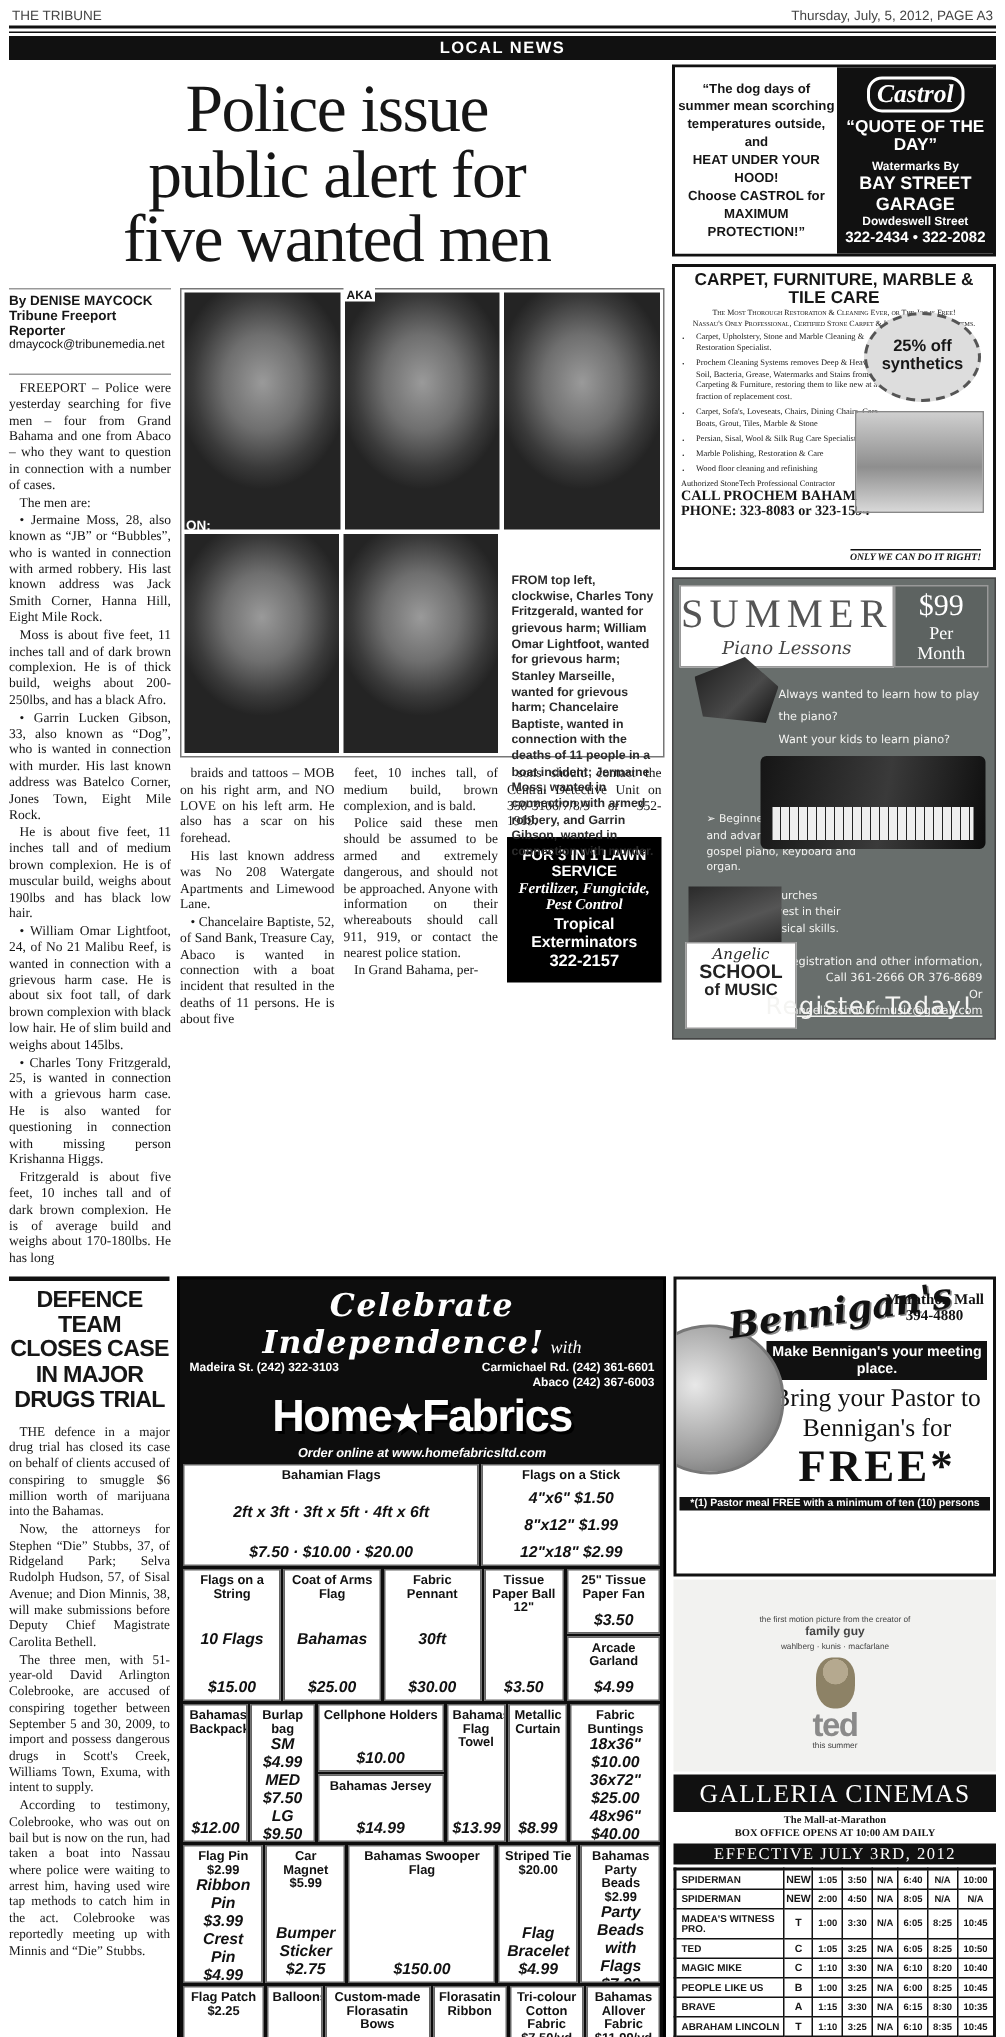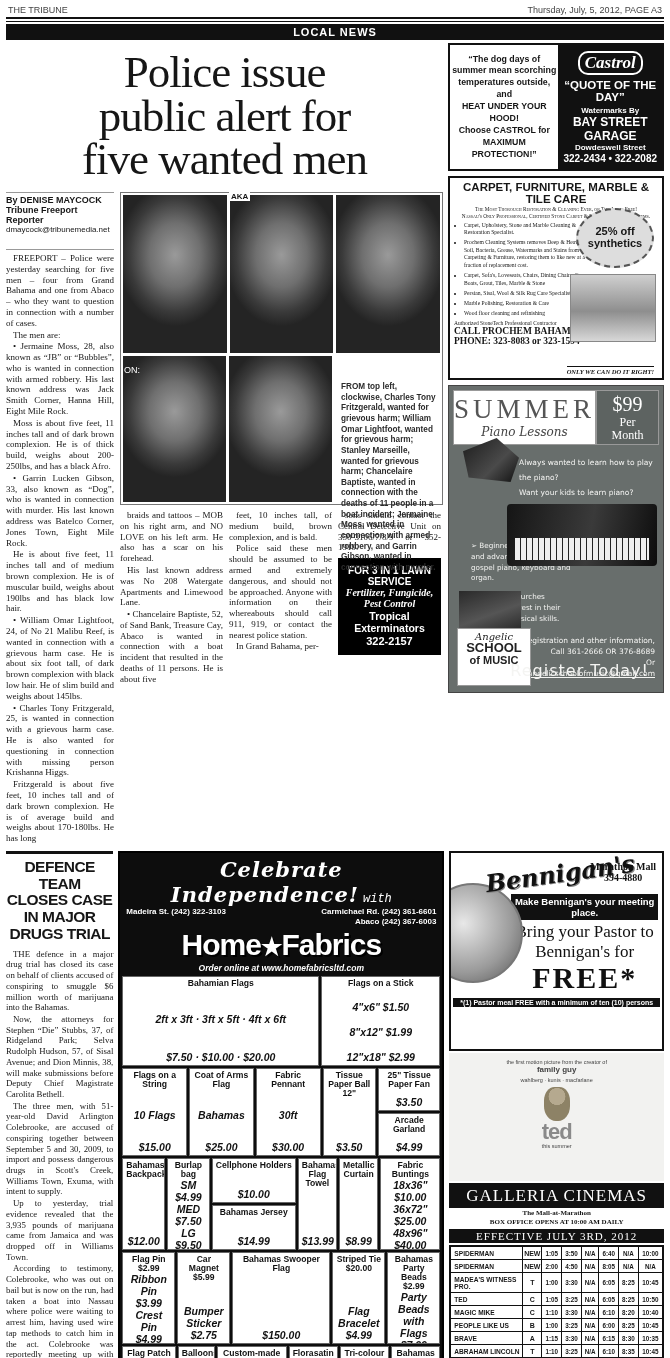--- a/index.html
+++ b/index.html
@@ -19,21 +19,21 @@
         letter-spacing:-1px;padding:8px 0 10px 0;}
   .article-row{display:flex;gap:6px;}
   .col1{width:108px;}
   .center{width:323px;}
   .byline{font-family:"Liberation Sans",sans-serif;font-size:9px;font-weight:bold;border-top:1px solid #999;padding-top:2px;}
   .byline .email{font-weight:normal;font-size:8px;border-bottom:1px solid #999;display:block;padding-bottom:15px;margin-bottom:3px;}
   .news p{font-size:9px;line-height:1.2;margin:0 0 1px 0;text-align:justify;text-indent:7px;}
   
   .photo-wrap{position:relative;border:1px solid #777;padding:2px;background:#fff;}
   .aka{position:absolute;top:-1px;left:108px;font-family:"Liberation Sans",sans-serif;font-size:8px;font-weight:bold;background:#fff;padding:0 2px;z-index:3;}
-  .on-label{position:absolute;left:3px;top:172px;color:#fff;font-family:"Liberation Sans",sans-serif;font-weight:normal;font-size:9px;z-index:3;}
+  .on-label{position:absolute;left:3px;top:152px;color:#fff;font-family:"Liberation Sans",sans-serif;font-weight:bold;font-size:9px;z-index:3;}
   .photos-r1{display:flex;gap:3px;height:158px;}
   .photos-r2{display:flex;gap:3px;height:146px;margin-top:3px;}
   .photo{flex:1;background:radial-gradient(ellipse 55% 45% at 50% 38%,#9a9a9a 0%,#6f6f6f 45%,#3a3a3a 80%,#242424 100%);}
   .photo.p2{width:103px;flex:none;}
   .caption{flex:1;padding:26px 4px 2px 6px;font-family:"Liberation Sans",sans-serif;font-size:8.2px;
         font-weight:bold;color:#2b2b2b;line-height:1.3;background:#fff;}
   .cols3{display:flex;gap:6px;margin-top:5px;}
   .ncol{width:103px;}
   
   .lawn{background:#000;color:#fff;text-align:center;padding:7px 3px 8px 3px;margin-top:5px;}
@@ -94,54 +94,54 @@
   
   .bottom-row{display:flex;gap:5px;margin-top:6px;}
   .def-col{width:108px;}
   .def-head{border-top:3px solid #111;font-family:"Liberation Sans",sans-serif;font-weight:bold;
         font-size:15.5px;line-height:1.08;text-align:center;padding:5px 0 6px 0;letter-spacing:-.5px;}
   .def-col p{font-size:8.8px;line-height:1.22;margin:0 0 1px 0;text-align:justify;text-indent:7px;}
   
   .hf{width:328px;background:#0d0d0d;color:#fff;border:2px solid #000;padding:2px;box-sizing:border-box;}
   .hf-head{text-align:center;position:relative;padding:2px 2px 0 2px;}
   .hf-cel{font-family:"DejaVu Serif",serif;font-style:italic;font-weight:bold;font-size:21px;letter-spacing:1px;}
-  .hf-with{font-family:Liberation Mono, monospace;font-style:italic;font-size:12px;}
+  .hf-with{font-family:Liberation Serif, serif;font-style:italic;font-size:12px;}
   .hf-locs{display:flex;justify-content:space-between;font-family:"Liberation Sans",sans-serif;
         font-weight:bold;font-size:8px;padding:0 2px;}
   .hf-locs .r{text-align:right;line-height:1.3;}
   .hf-logo{font-family:"Liberation Sans",sans-serif;font-weight:bold;font-size:30px;letter-spacing:-1px;
         text-shadow:2px 2px 0 #000;margin-top:0px;}
   .hf-star{color:#fff;font-size:24px;}
   .hf-order{font-family:"Liberation Sans",sans-serif;font-style:italic;font-weight:bold;font-size:8.5px;margin:1px 0 3px 0;}
   .hf-row{display:flex;gap:2px;margin-bottom:2px;}
   .hf-colstack{display:flex;flex-direction:column;gap:2px;}
   .hf-cell{background:#fff;color:#111;border:1px solid #666;padding:2px 3px;text-align:center;
         display:flex;flex-direction:column;justify-content:space-between;overflow:hidden;flex:1;}
   .hf-cell div:first-child{font-family:"Liberation Sans",sans-serif;font-weight:bold;font-size:8.6px;line-height:1.05;}
   .hf-cell div:not(:first-child){font-family:"Liberation Sans",sans-serif;font-weight:bold;font-style:italic;
         font-size:10.5px;line-height:1.15;}
-  .hfA{height:90px;} .hfB{height:88px;} .hfC{height:92px;} .hfD{height:92px;} .hfE{height:86px;}
+  .hfA{height:68px;} .hfB{height:88px;} .hfC{height:92px;} .hfD{height:92px;} .hfE{height:86px;}
   
   .cin-col{width:216px;font-family:"Liberation Sans",sans-serif;}
   .benni{border:2px solid #111;background:#fff;color:#111;position:relative;height:196px;overflow:hidden;}
   .b-logo{font-family:"DejaVu Serif",serif;font-style:italic;font-weight:bold;font-size:24px;transform:rotate(-8deg);
         display:inline-block;margin:6px 0 0 34px;text-shadow:1px 1px 0 #888;}
   .b-mall{position:absolute;right:6px;top:8px;font-weight:bold;font-size:10px;text-align:center;font-family:"Liberation Serif",serif;}
   .b-band{background:#111;color:#fff;font-weight:bold;font-size:9.5px;text-align:center;margin:6px 4px 2px 60px;padding:2px 0;}
   .b-main{font-family:"Liberation Serif",serif;font-size:17px;text-align:center;margin-left:56px;line-height:1.15;}
   .b-free{font-family:"Liberation Serif",serif;font-weight:bold;font-size:30px;text-align:center;margin-left:56px;letter-spacing:2px;}
   .b-fine{background:#111;color:#fff;font-weight:bold;font-size:7px;text-align:center;margin:3px 2px 2px 2px;padding:1px 0;}
   .b-food{position:absolute;left:-28px;top:30px;width:96px;height:96px;border-radius:50%;
         background:radial-gradient(circle at 40% 40%,#e8e8e8,#9a9a9a 60%,#555);border:2px solid #777;}
   .posters{display:flex;gap:2px;margin-top:2px;height:128px;}
   .poster{flex:1;overflow:hidden;position:relative;}
   .poster.sm{background:linear-gradient(200deg,#3a3a3a,#161616 70%);color:#ddd;}
   .poster .smt{position:absolute;bottom:8px;left:0;right:0;text-align:center;font-weight:bold;font-size:9px;
         letter-spacing:1px;white-space:pre-line;line-height:1.4;}
-  .poster.td{background:#f2f2f0;color:#444;text-align:center;font-size:5.5px;padding-top:6px;}
+  .poster.td{background:#f2f2f0;color:#444;text-align:center;font-size:5.5px;padding-top:24px;}
   .poster .tdbig{font-size:22px;font-weight:bold;color:#8a8a8a;letter-spacing:-1px;line-height:1;}
   .tedbear{width:26px;height:34px;margin:4px auto 0 auto;background:radial-gradient(circle at 50% 28%,#b5a98f 0 30%,#8d8266 31% 100%);border-radius:40% 40% 45% 45%;}
   .g-band{background:#111;color:#fff;text-align:center;font-family:"Liberation Serif",serif;font-size:17px;
         letter-spacing:1px;padding:3px 0 2px 0;margin-top:2px;}
   .g-sub{text-align:center;font-weight:bold;font-size:7px;font-family:"Liberation Serif",serif;line-height:1.3;margin-top:1px;}
   .g-eff{background:#111;color:#fff;text-align:center;font-family:"Liberation Serif",serif;font-size:11px;
         letter-spacing:1px;padding:1px 0;margin:2px 0;}
   table.shows{width:100%;border-collapse:collapse;border:2px solid #111;}
   table.shows td{border:1px solid #111;font-size:6.3px;font-weight:bold;padding:2.5px 1px;text-align:center;}
   table.shows td.t-title{text-align:left;padding-left:3px;font-size:6.6px;width:34%;}
@@ -317,21 +317,20 @@
     <div class="def-col">
       <div class="def-head" style="white-space:pre-line">DEFENCE TEAM
 CLOSES CASE
 IN MAJOR
 DRUGS TRIAL</div>
       <div>
 
       <p>THE defence in a major drug trial has closed its case on behalf of clients accused of conspiring to smuggle $6 million worth of marijuana into the Bahamas.</p>
           <p>Now, the attorneys for Stephen “Die” Stubbs, 37, of Ridgeland Park; Selva Rudolph Hudson, 57, of Sisal Avenue; and Dion Minnis, 38, will make submissions before Deputy Chief Magistrate Carolita Bethell.</p>
           <p>The three men, with 51-year-old David Arlington Colebrooke, are accused of conspiring together between September 5 and 30, 2009, to import and possess dangerous drugs in Scott's Creek, Williams Town, Exuma, with intent to supply.</p>
-          <p>Up to yesterday, trial evidence revealed that the 3,935 pounds of marijuana came from Jamaica and was dropped off in Williams Town.</p>
           <p>According to testimony, Colebrooke, who was out on bail but is now on the run, had taken a boat into Nassau where police were waiting to arrest him, having used wire tap methods to catch him in the act. Colebrooke was reportedly meeting up with Minnis and “Die” Stubbs.</p>
         </div>
     </div>
 
     <div class="hf">
       <div class="hf-head">
         <span class="hf-cel">Celebrate Independence!</span>
         <span class="hf-with">with</span>
         <div class="hf-locs">
           <span>Madeira St. (242) 322-3103</span>

